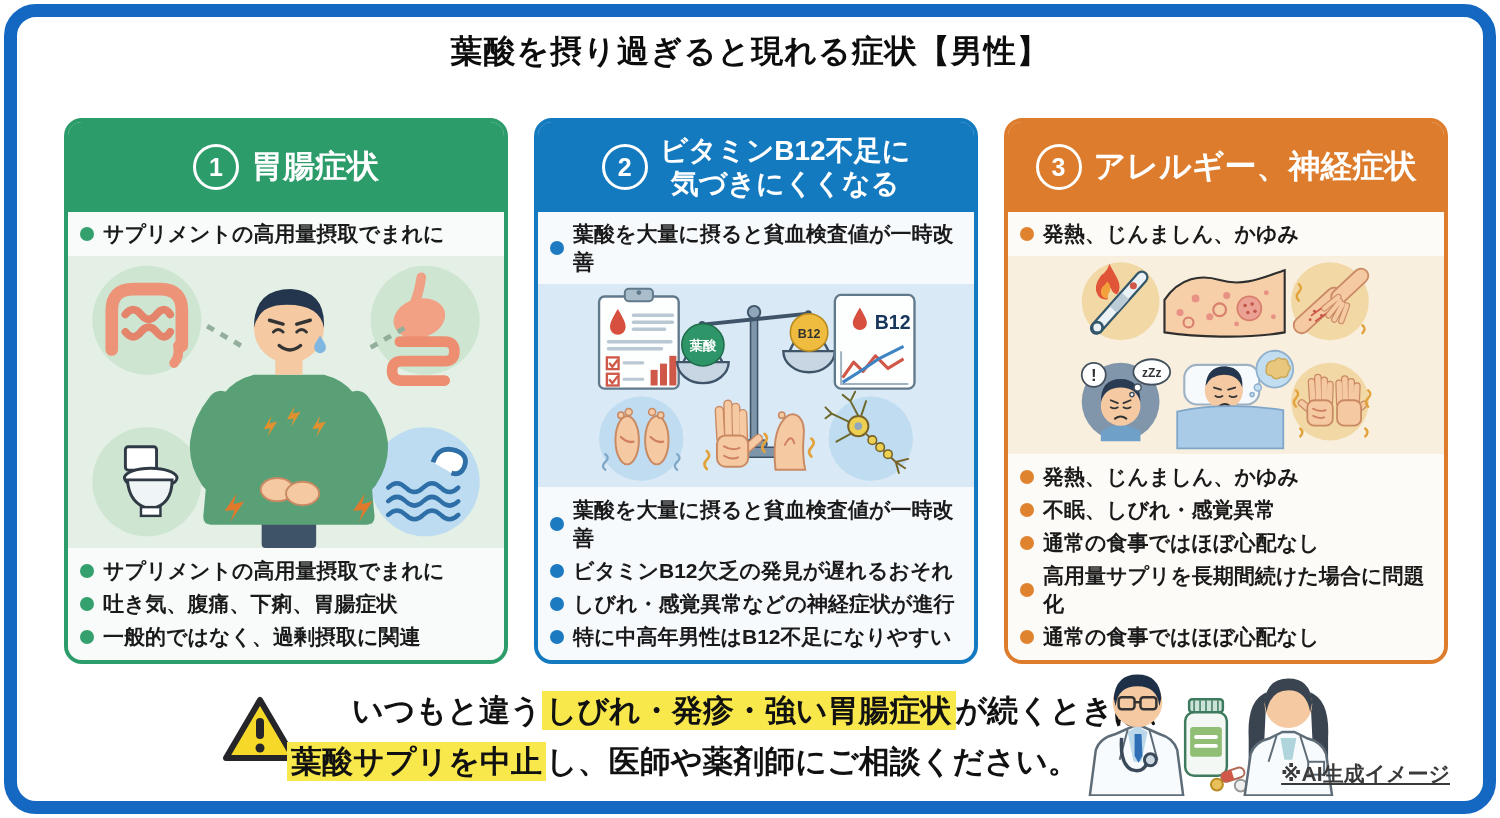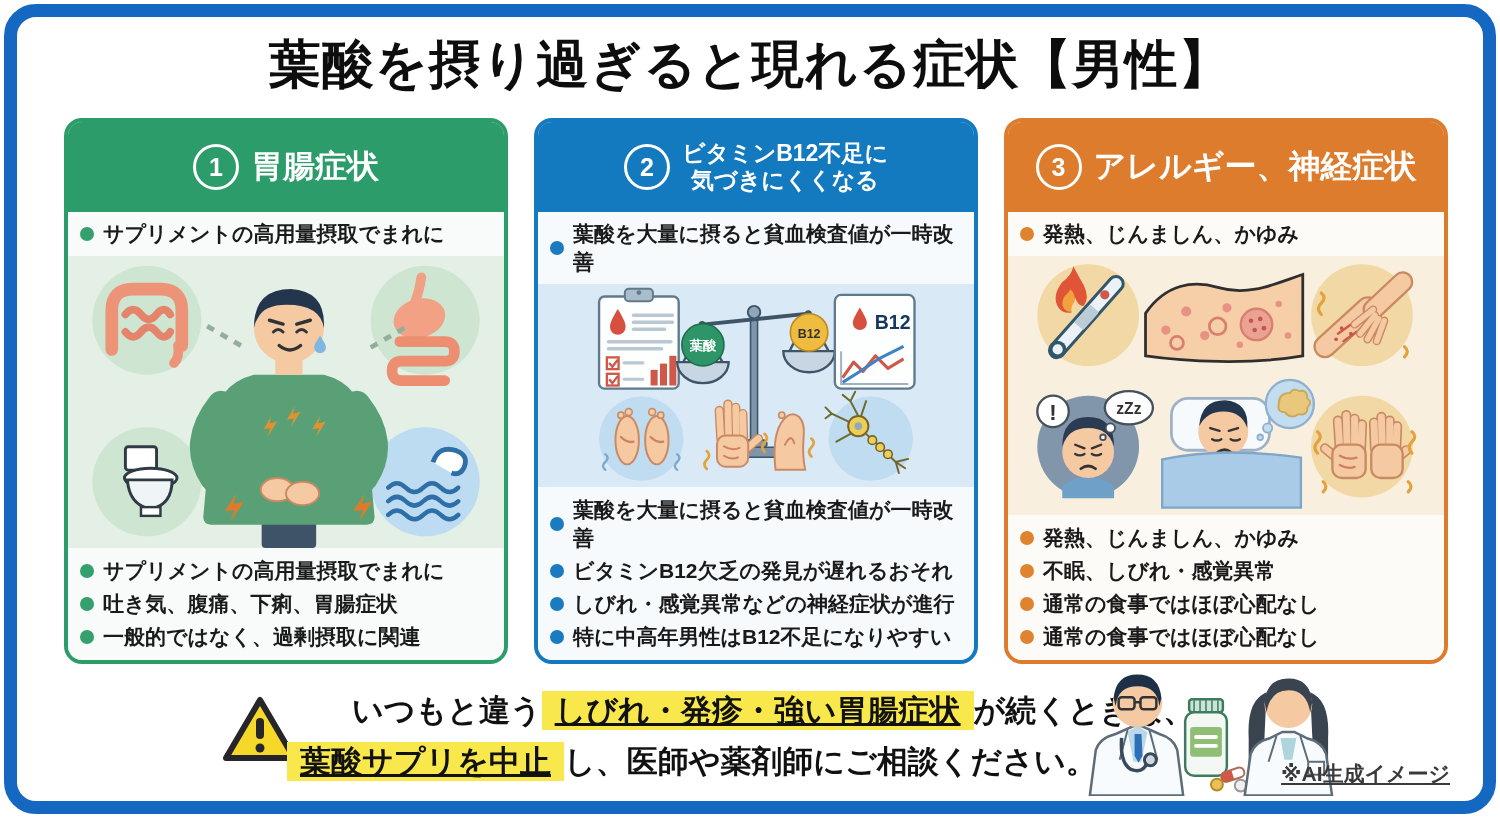--- a/index.html
+++ b/index.html
@@ -4,39 +4,39 @@
 <style>
   html,body{margin:0;padding:0;}
   body{
     width:1500px;height:818px;position:relative;overflow:hidden;
     background:#ffffff;
     font-family:"Liberation Sans","DejaVu Sans",sans-serif;
   }
   .frame{position:absolute;inset:4px;border:13px solid #1568C2;border-radius:32px;pointer-events:none;}
   .title{
     position:absolute;top:30px;left:0;right:0;text-align:center;
-    font-size:52px;font-weight:900;color:#0d0d0d;letter-spacing:1px;
+    font-size:32px;font-weight:900;color:#0d0d0d;letter-spacing:1px;
   }
   .panels{position:absolute;left:64px;top:118px;display:flex;gap:26px;}
   .panel{
     width:436px;height:538px;border-radius:18px;overflow:hidden;
     display:flex;flex-direction:column;border:4px solid;
   }
   .panel.green{border-color:#2D9C6B;background:#E4F0E5;}
   .panel.blue {border-color:#147ABF;background:#D9E9F6;}
   .panel.orange{border-color:#DD7C2C;background:#F8EFDE;}
   .p-header{
     color:#fff;font-weight:900;display:flex;align-items:center;justify-content:center;
     gap:12px;height:90px;flex:none;text-align:center;
   }
   .green  .p-header{background:#2D9C6B;}
   .blue   .p-header{background:#147ABF;}
   .orange .p-header{background:#DD7C2C;}
   .p-header .htxt{font-size:32px;}
-  .blue .p-header .htxt{font-size:23px;line-height:1.18;}
+  .blue .p-header .htxt{font-size:28px;line-height:1.18;}
   .num-circle{
     width:40px;height:40px;border:3px solid #fff;border-radius:50%;
     display:flex;align-items:center;justify-content:center;
     font-size:25px;font-weight:900;flex:none;
   }
   .strip{
     background:rgba(255,255,255,.75);
     padding:8px 12px;display:flex;gap:9px;align-items:center;
     font-size:21px;font-weight:800;color:#1a1a1a;flex:none;
   }
@@ -48,21 +48,21 @@
   .illus svg{position:absolute;inset:0;width:100%;height:100%;}
   .b-list{
     background:rgba(255,255,255,.75);
     padding:9px 12px;display:flex;flex-direction:column;gap:5px;flex:none;
   }
   .b-row{display:flex;gap:9px;align-items:center;font-size:21px;font-weight:800;color:#1a1a1a;}
   .warn-tri{position:absolute;left:220px;top:692px;}
   .warn-line{position:absolute;font-size:31px;font-weight:900;color:#111;white-space:nowrap;}
   .warn-line.l1{left:352px;top:690px;}
   .warn-line.l2{left:287px;top:741px;}
-  .hl{background:#F8E84C;padding:2px 13px;text-decoration:underline;}
+  .hl{background:#F8E84C;padding:2px 4px;}
   .doctors{position:absolute;left:1072px;top:666px;width:268px;height:130px;}
   .footer-note{
     position:absolute;right:50px;top:760px;
     font-size:21px;font-weight:700;color:#3a3a3a;text-decoration:underline;
   }
   text{font-family:"Liberation Sans","DejaVu Sans",sans-serif;}
 </style>
 </head>
 <body>
 
@@ -384,20 +384,24 @@
       <div class="b-row">
           <span class="dot"></span>
           <span>不眠、しびれ・感覚異常</span>
         </div>
       <div class="b-row">
           <span class="dot"></span>
           <span>通常の食事ではほぼ心配なし</span>
         </div>
       <div class="b-row">
           <span class="dot"></span>
+          <span>高用量サプリを長期間続けた場合に問題化</span>
+        </div>
+      <div class="b-row">
+          <span class="dot"></span>
           <span>通常の食事ではほぼ心配なし</span>
         </div>
     </div>
   </div>
 </div>
 
 <div class="warn-tri">
   <svg width="80" height="74" viewBox="0 0 80 74">
     <path d="M40,8 L74,66 H6 Z" fill="#F6D829" stroke="#26262A" stroke-width="6" stroke-linejoin="round"></path>
     <rect x="36" y="26" width="8" height="21" rx="4" fill="#26262A"></rect>

